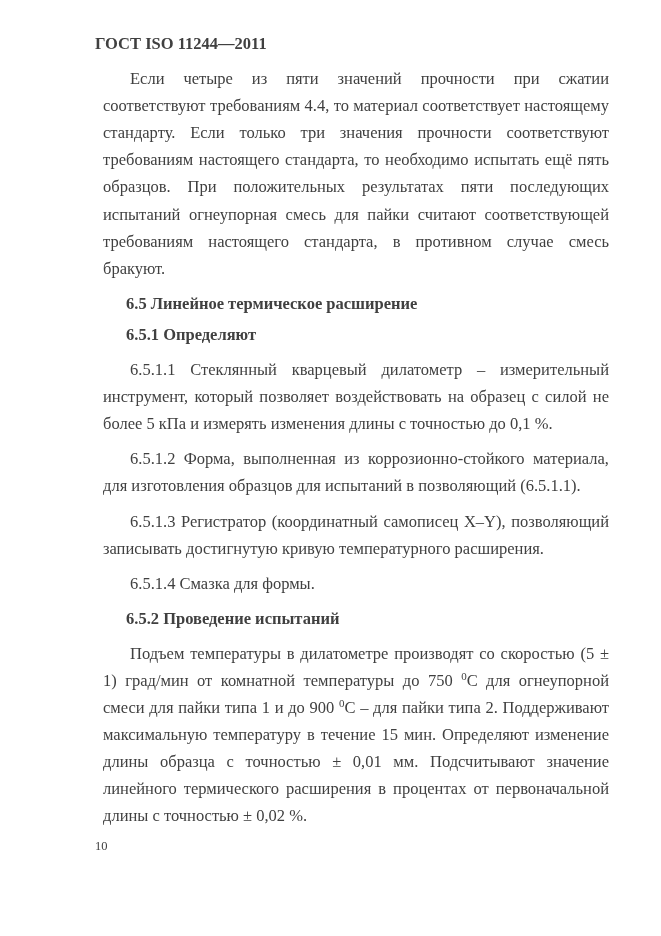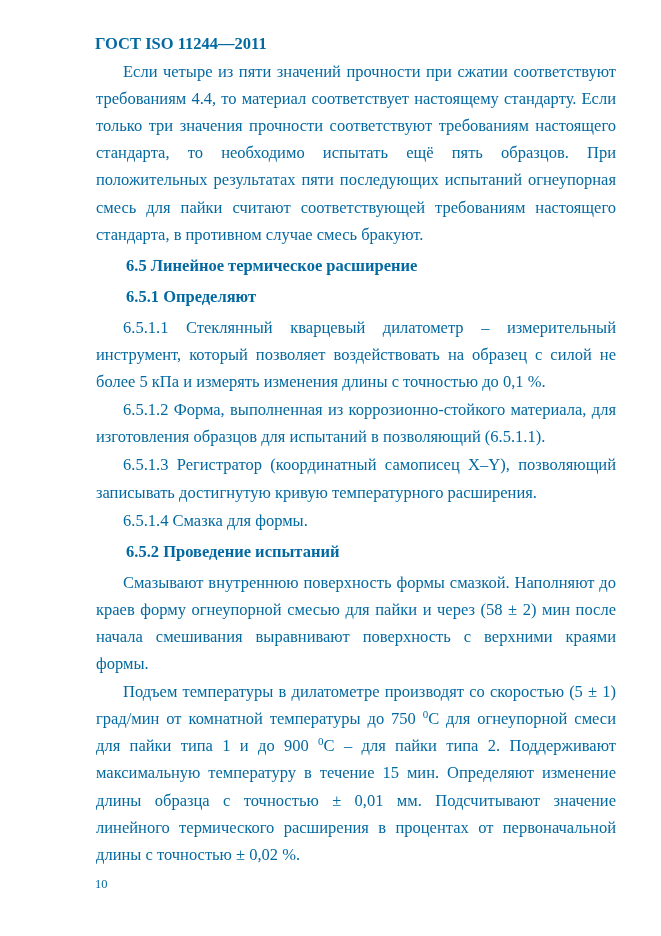--- a/index.html
+++ b/index.html
@@ -10,30 +10,30 @@
   .page {
     position: relative;
     width: 661px;
     height: 936px;
     box-sizing: border-box;
     background: #ffffff;
     padding: 30px 44px 0 95px;
     font-family: "Liberation Serif", "DejaVu Serif", serif;
     font-size: 16.5px;
     line-height: 27.1px;
-    color: #0369a1;
+    color: #404040;
     overflow: hidden;
   }
   .doc-header {
     font-weight: bold;
     text-align: left;
     margin: 0;
   }
   p.para {
-    margin: 1px;
+    margin: 8px;
     text-align: justify;
     text-indent: 27px;
   }
   p.heading {
     margin: 4px;
     font-weight: bold;
     text-align: left;
     text-indent: 27px;
   }
   sup.deg {
@@ -64,20 +64,19 @@
   <p class="para">6.5.1.1 Стеклянный кварцевый дилатометр – измерительный инструмент, который позволяет воздействовать на образец с силой не более 5 кПа и измерять изменения длины с точностью до 0,1 %.</p>
 
   <p class="para">6.5.1.2 Форма, выполненная из коррозионно-стойкого материала, для изготовления образцов для испытаний в позволяющий (6.5.1.1).</p>
 
   <p class="para">6.5.1.3 Регистратор (координатный самописец X–Y), позволяющий записывать достигнутую кривую температурного расширения.</p>
 
   <p class="para">6.5.1.4 Смазка для формы.</p>
 
   <p class="heading">6.5.2 Проведение испытаний</p>
 
-  <p class="para">Смазывают внутреннюю поверхность формы смазкой. Наполняют до краев форму огнеупорной смесью для пайки и через (58 ± 2) мин после начала смешивания выравнивают поверхность с верхними краями формы.</p>
 
 
   <p class="para"><span>Подъем температуры в дилатометре производят со скоростью (5 ± 1) град/мин от комнатной температуры до 750 </span><sup class="deg">0</sup><span>С для огнеупорной смеси для пайки типа 1 и до 900 </span><sup class="deg">0</sup><span>С – для пайки типа 2. Поддерживают максимальную температуру в течение 15 мин. Определяют изменение длины образца с точностью ± 0,01 мм. Подсчитывают значение линейного термического расширения в процентах от первоначальной длины с точностью ± 0,02 %.</span></p>
 
   <div class="page-number">10</div>
 
 </div>
 
 </body></html>

